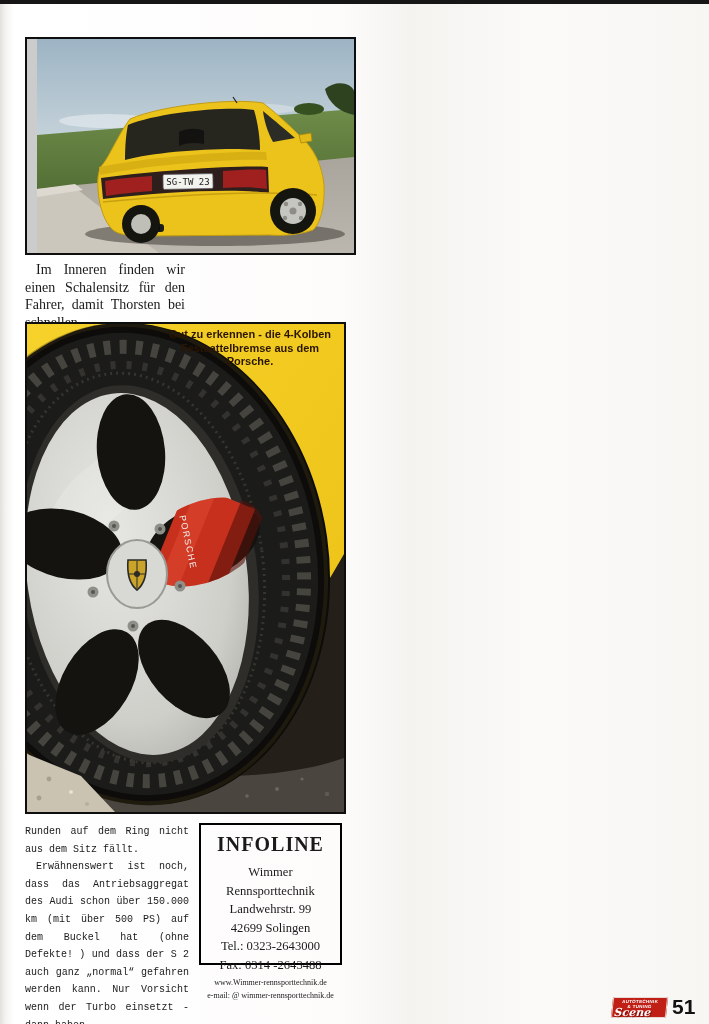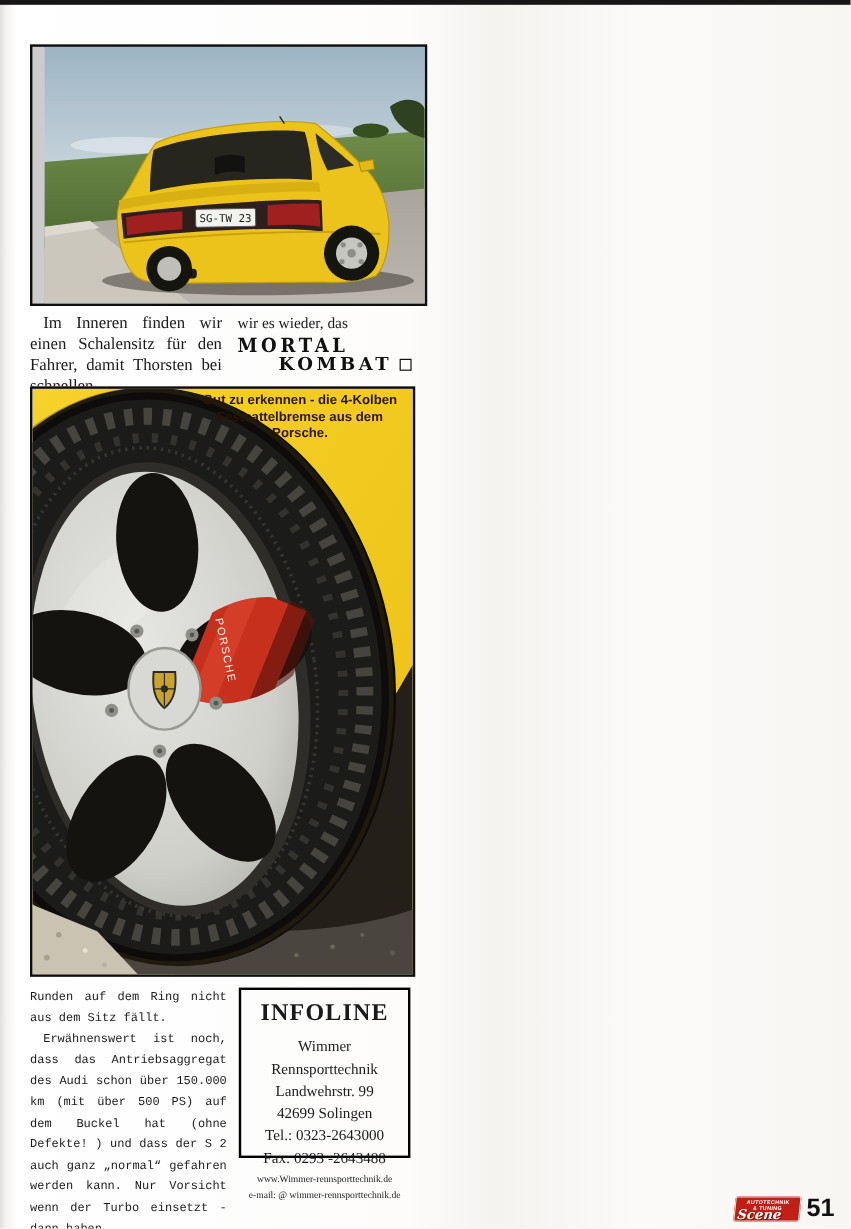--- a/index.html
+++ b/index.html
@@ -128,30 +128,20 @@
       <circle cx="104" cy="185" r="19" fill="#15150f"></circle>
       <circle cx="104" cy="185" r="10" fill="#bfbfb8"></circle>
       <path d="M262,96 L274,94 L275,102 L264,104 Z" fill="#e3ba16" stroke="#a8850c" stroke-width="0.8"></path>
     </svg>
   </div>
 
   <div class="text1">
     <div class="col-a">
       <p class="indent" style="margin:0">Im Inneren finden wir einen Schalensitz für den Fahrer, damit Thorsten bei schnellen</p>
     </div>
-    <div class="col-b">
-      <div>wir es wieder, das</div>
-      <div class="mk">
-        <div class="mk1">MORTAL</div>
-        <div class="mk2">
-          <span>KOMBAT</span>
-          <span class="endsq"></span>
-        </div>
-      </div>
-    </div>
   </div>
 
   <div class="photo photo2">
     <svg viewBox="0 0 317 488" preserveAspectRatio="none">
       <defs>
         <linearGradient id="yel" x1="0" y1="0" x2="1" y2="1">
           <stop offset="0" stop-color="#f6d22a"></stop>
             <stop offset="1" stop-color="#ecc014"></stop>
         </linearGradient>
         <radialGradient id="rimGrad" cx="0.42" cy="0.38" r="0.75">
@@ -235,21 +225,21 @@
     <p class="indent">Erwähnenswert ist noch, dass das Antriebsaggregat des Audi schon über 150.000 km (mit über 500 PS) auf dem Buckel hat (ohne Defekte! ) und dass der S 2 auch ganz „normal“ gefahren werden kann. Nur Vorsicht wenn der Turbo einsetzt - dann haben</p>
   </div>
 
   <div class="infoline">
     <div class="info-title">INFOLINE</div>
     <div class="info-line">Wimmer</div>
     <div class="info-line">Rennsporttechnik</div>
     <div class="info-line">Landwehrstr. 99</div>
     <div class="info-line">42699 Solingen</div>
     <div class="info-line">Tel.: 0323-2643000</div>
-    <div class="info-line">Fax: 0293 -2643488</div>
+    <div class="info-line">Fax: 0314 -2643488</div>
     <div class="info-small">www.Wimmer-rennsporttechnik.de</div>
     <div class="info-small">e-mail: @ wimmer-rennsporttechnik.de</div>
   </div>
 
   <div class="badge">
     <div class="badge-l1">AUTOTECHNIK</div>
     <div class="badge-l2">&amp; TUNING</div>
     <div class="badge-script">Scene</div>
   </div>
   <div class="pagenum">51</div>

